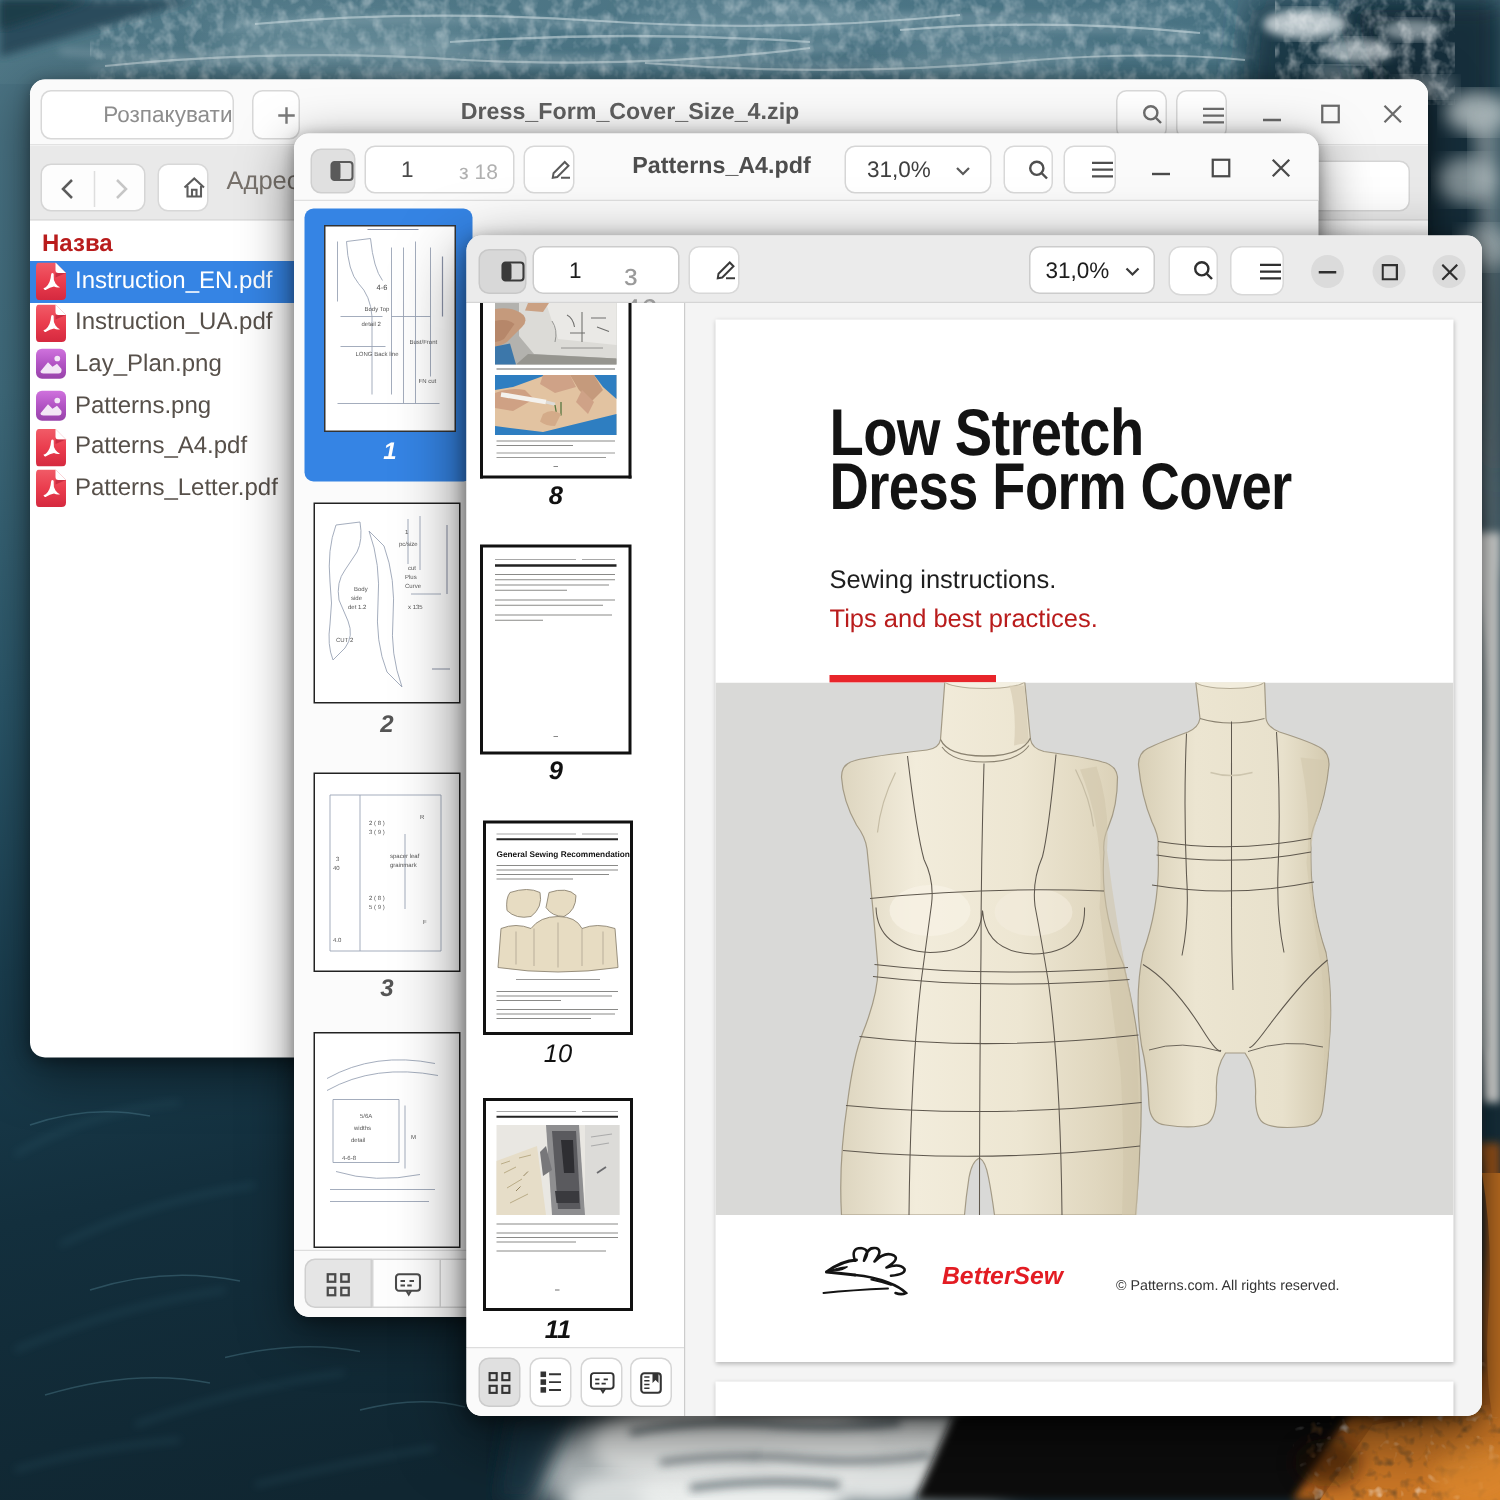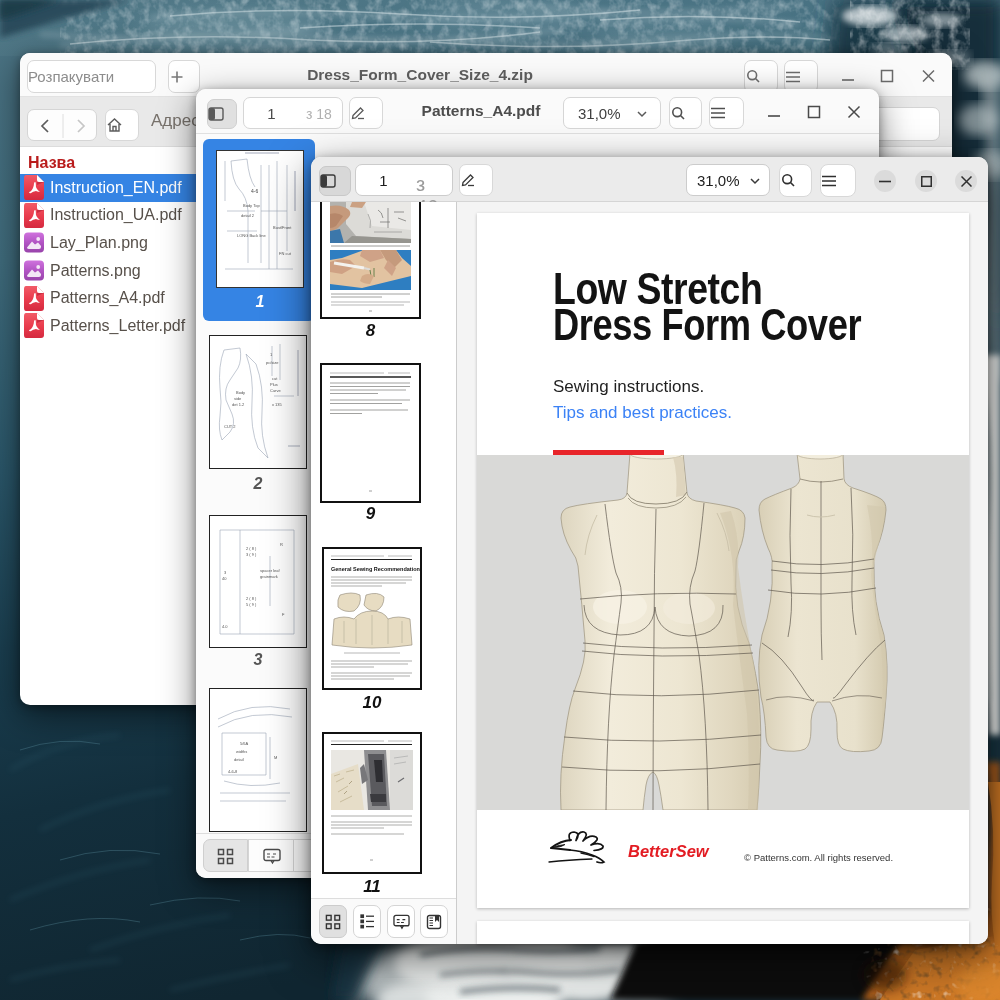--- a/index.html
+++ b/index.html
@@ -1,20 +1,20 @@
 <!DOCTYPE html>
 <html><head>
 <meta charset="utf-8">
 <style>
 * { margin:0; padding:0; box-sizing:border-box; }
 html,body { width:1000px; height:1000px; overflow:hidden; font-family:"Liberation Sans", sans-serif; }
 body { position:relative; background:#2e5668; }
 .abs { position:absolute; }
 .win { position:absolute; border-radius:10px; box-shadow:0 10px 34px rgba(0,0,0,.5), 0 2px 10px rgba(0,0,0,.35); }
-.btn { position:absolute; background:#fff; border:1px solid #d8d8d8; border-radius:7px; display:flex; align-items:center; justify-content:flex-start; }
+.btn { position:absolute; background:#fff; border:1px solid #d8d8d8; border-radius:7px; display:flex; align-items:center; justify-content:flex-end; }
 .btn.press { background:#e0e0e0; border:1px solid #cfcfcf; }
 .ttl { position:absolute; font-weight:bold; font-size:15.5px; white-space:nowrap; }
 svg { display:block; }
 .row { height:27.6px; display:flex; align-items:center; font-size:16px; color:#57504a; }
 .row svg { margin:0 5px 0 4px; flex:none; }
 </style>
 </head>
 <body>
 
 <svg class="abs" style="left:0;top:0" width="1000" height="1000" viewBox="0 0 1000 1000">
@@ -530,21 +530,21 @@
       <g stroke="#9a927f" stroke-width="0.4" fill="none">
         <path d="M20,72 V94 M32,70 V95 M48,66 V96 M64,70 V95 M78,72 V94"></path>
       </g>
       <path d="M20,104 H76" stroke="#999" stroke-width="0.7"></path>
       <g stroke="#8a8a88" stroke-width="0.7">
         <path d="M7,112 H88 M7,115 H84 M7,118 H50"></path>
         <path d="M7,124 H88 M7,127 H86 M7,130 H70"></path>
       </g>
     </svg>
   </div>
-  <div class="abs" style="left:11px;top:536px;width:100px;text-align:center;font-size:17px;font-style:italic;font-weight:bold;color:#111;">10</div>
+  <div class="abs" style="left:11px;top:536px;width:100px;text-align:center;font-size:17px;font-style:italic;font-weight:normal;color:#111;">10</div>
   <div class="abs" id="ithumb11" style="left:11px;top:575px;width:100px;height:142px;background:#fff;border:2px solid #111;">
     <svg width="96" height="138" viewBox="0 0 96 138">
       <path d="M7,7 H60 M64,7 H88" stroke="#a8a8a8" stroke-width="0.8"></path>
       <path d="M7,10.5 H88" stroke="#222" stroke-width="1.2"></path>
 
       <rect x="7" y="16" width="82" height="60" fill="#e9e7e2"></rect>
       <path d="M7,40 L34,30 L40,76 L7,76 Z" fill="#e6ddc8"></path>
       <g stroke="#b4a67f" stroke-width="0.6" fill="none">
         <path d="M12,48 L20,44 M14,58 L24,52 M16,68 L28,62 M22,38 L30,36 M10,42 L16,40"></path>
         <path d="M20,60 L23,57 M25,50 L28,47" stroke="#8a7a55"></path>
@@ -602,21 +602,21 @@
         <rect x="1.5" y="1.5" width="13" height="13" rx="2" fill="none" stroke="#333" stroke-width="1.4"></rect>
         <path d="M9 1.5 V8 L11 6 L13 8 V1.5" fill="#333"></path>
         <path d="M3.5 4 H7 M3.5 6.5 H7 M3.5 9 H7 M3.5 11.5 H7" stroke="#333" stroke-width="1"></path>
       </svg>
   </div>
 
   <div class="abs" id="docpage" style="left:166px;top:56px;width:492px;height:695px;background:#fff;box-shadow:0 1px 3px rgba(0,0,0,.25);">
     <div class="abs" style="left:76px;top:54px;font-size:44px;line-height:44px;font-weight:bold;color:#131313;letter-spacing:-0.5px;transform:scaleX(0.85);transform-origin:0 0;white-space:nowrap;">Low Stretch</div>
     <div class="abs" style="left:76px;top:90px;font-size:44px;line-height:44px;font-weight:bold;color:#131313;letter-spacing:-0.5px;transform:scaleX(0.825);transform-origin:0 0;white-space:nowrap;">Dress Form Cover</div>
     <div class="abs" style="left:76px;top:164px;font-size:17px;color:#1f1f1f;">Sewing instructions.</div>
-    <div class="abs" style="left:76px;top:190px;font-size:17px;color:#3b82f6;">Tips and best practices.</div>
+    <div class="abs" style="left:76px;top:190px;font-size:17px;color:#b91c1c;">Tips and best practices.</div>
     <div class="abs" style="left:76px;top:237px;width:111px;height:5px;background:#e8252a;"></div>
     <svg class="abs" style="left:0;top:242px;" width="492" height="355" viewBox="0 0 492 355">
       <defs>
         <linearGradient id="mq1" x1="0" y1="0" x2="1" y2="0">
           <stop offset="0" stop-color="#ddd5bf"></stop>
             <stop offset="0.25" stop-color="#f2ecdb"></stop>
           <stop offset="0.6" stop-color="#ede6d2"></stop>
             <stop offset="0.85" stop-color="#e0d7bf"></stop>
           <stop offset="1" stop-color="#d5cbb0"></stop>
         </linearGradient>

